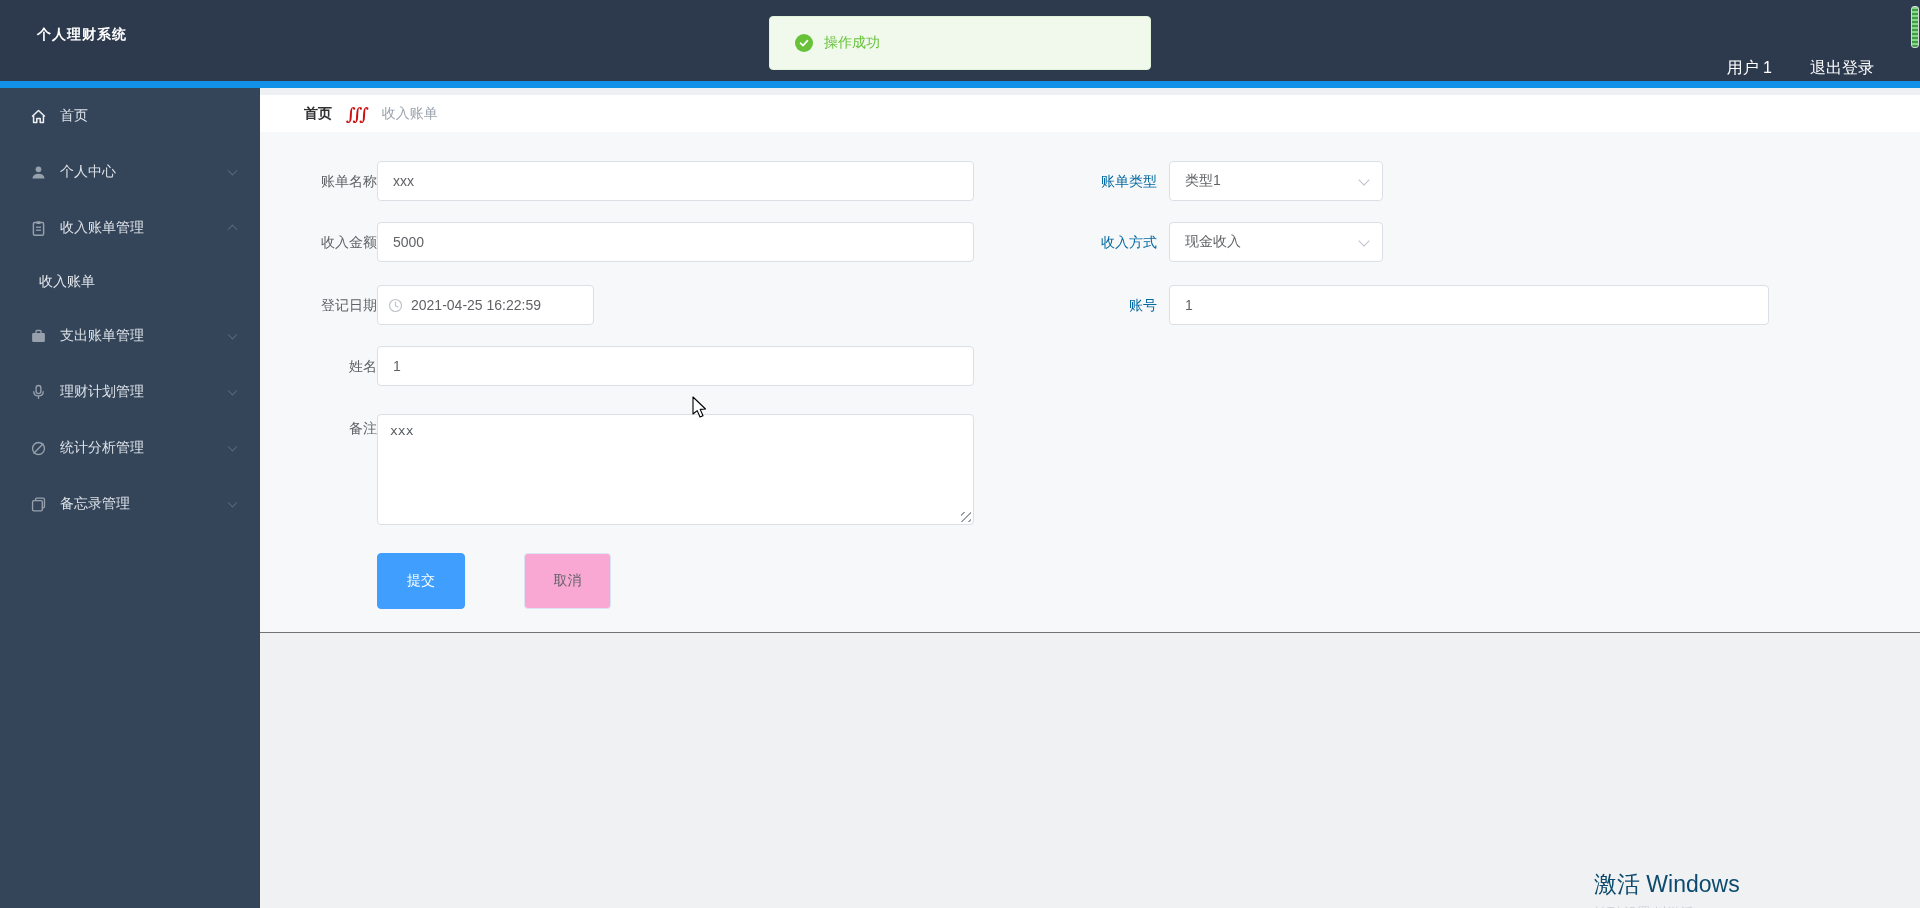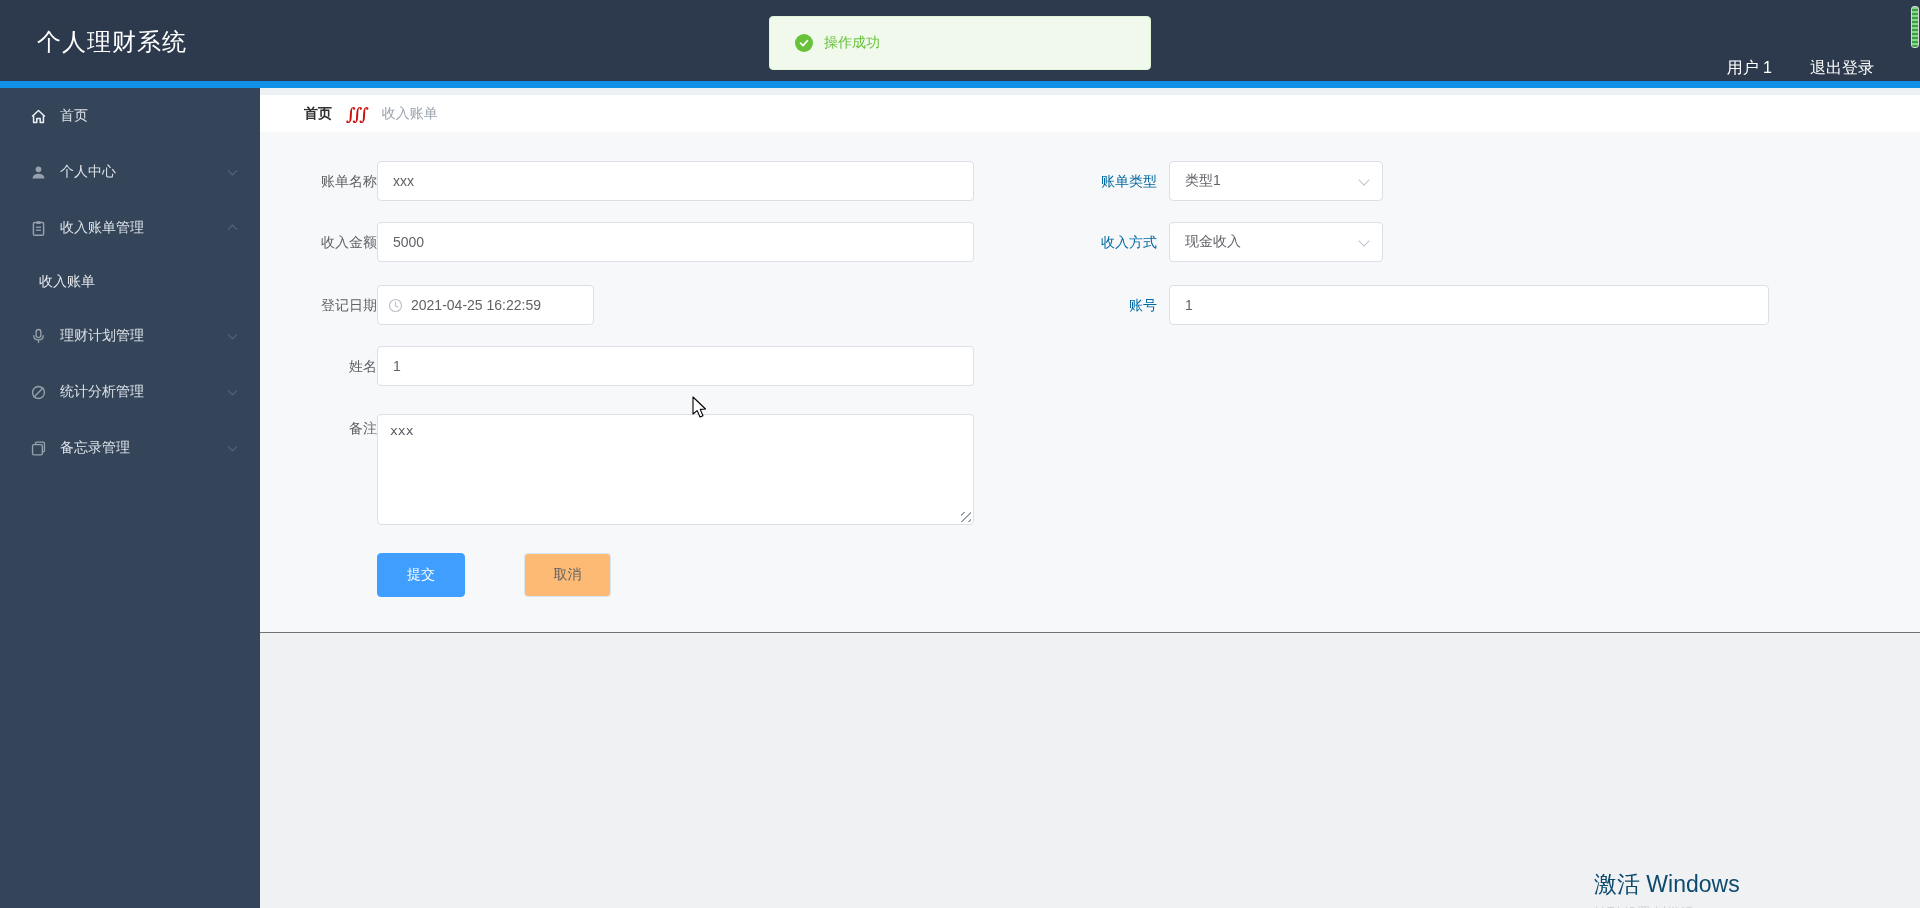--- a/index.html
+++ b/index.html
@@ -1,20 +1,20 @@
 <!DOCTYPE html>
 <html><head>
 <meta charset="utf-8">
 <style>
   * { margin:0; padding:0; box-sizing:border-box; }
   html,body { width:1920px; height:908px; overflow:hidden; font-family:"Liberation Sans", sans-serif; background:#f0f1f3; }
 
   
   .header { position:absolute; left:0; top:0; width:1920px; height:81px; background:#2d3a4d; z-index:5; }
-  .header-title { position:absolute; left:37px; top:26px; color:#ffffff; font-size:24px; font-weight:normal; letter-spacing:1px; }
+  .header-title { position:absolute; left:37px; top:26px; color:#ffffff; font-size:14px; font-weight:bold; letter-spacing:1px; }
   .header-right { position:absolute; right:46px; top:0; height:81px; display:flex; align-items:center; gap:38px;margin-top:28px; }
   .header-link { color:#ffffff; font-size:16px; cursor:pointer; }
   .stripe { position:absolute; left:0; top:81px; width:1920px; height:7px; background:#1291e9; z-index:5; }
 
   
   .toast { position:absolute; left:769px; top:16px; width:382px; height:54px; background:#f0f9eb; border:1px solid #e1f3d8; border-radius:4px; display:flex; align-items:center; padding-left:25px; z-index:20; }
   .toast-icon { width:18px; height:18px; border-radius:50%; background:#67c23a; display:flex; align-items:center; justify-content:center; margin-right:11px; flex:0 0 auto; }
   .toast-text { color:#67c23a; font-size:14px; }
 
   
@@ -44,23 +44,23 @@
   .sel { position:absolute; height:40px; width:214px; background:#ffffff; border:1px solid #dcdfe6; border-radius:4px; display:flex; align-items:center; padding:0 15px; font-size:14px; color:#606266; cursor:pointer; }
   .sel-arrow { position:absolute; right:14px; top:14px; width:8px; height:8px; border-right:1.4px solid #c0c4cc; border-bottom:1.4px solid #c0c4cc; transform:rotate(45deg); }
   .datebox { position:absolute; left:117px; top:153px; width:217px; height:40px; background:#fff; border:1px solid #dcdfe6; border-radius:4px; display:flex; align-items:center; padding:0 10px; cursor:pointer; }
   .datebox svg { flex:0 0 auto; margin-right:8px; }
   .date-text { font-size:14px; color:#606266; white-space:nowrap; }
   .txa-wrap { position:absolute; left:117px; top:282px; width:597px; height:111px; }
   textarea.txa { width:100%; height:100%; background:#fff; border:1px solid #dcdfe6; border-radius:4px; resize:none; font-family:"DejaVu Sans Mono", monospace; font-size:13px; color:#555a60; padding:8px 12px; outline:none; }
   .grip { position:absolute; right:3px; bottom:3px; width:10px; height:10px; background:
       repeating-linear-gradient(135deg, transparent 0 2px, #9aa0a6 2px 3.2px, transparent 3.2px 5px); cursor:nwse-resize; }
 
-  .btn { position:absolute; top:421px; height:44px; border-radius:4px; font-size:14px; display:flex; align-items:center; justify-content:center; cursor:pointer; }
+  .btn { position:absolute; top:421px; height:56px; border-radius:4px; font-size:14px; display:flex; align-items:center; justify-content:center; cursor:pointer; }
   .btn-primary { left:117px; width:88px; background:#409eff; color:#ffffff; border:1px solid #409eff; }
-  .btn-plain { left:264px; width:87px; background:#fdba74; color:#606266; border:1px solid #d9e5f1; }
+  .btn-plain { left:264px; width:87px; background:#f9a8d4; color:#606266; border:1px solid #d9e5f1; }
 
   
   .cursor { position:absolute; left:692px; top:396px; z-index:30; pointer-events:none; }
 
   
   .watermark { position:absolute; right:157px; bottom:-14px; text-align:left; z-index:6; }
   .wm1 { font-size:23px; color:#0c4a6e; }
   .wm2 { font-size:13px; color:#cdced1; margin-top:4px; }
 
   
@@ -121,20 +121,30 @@
         </svg>
     </span>
     <span>收入账单管理</span>
     <span class="chev up"></span>
   </div>
 
   <div class="side-sub">
     <span>收入账单</span>
   </div>
 
+  <div class="side-item">
+    <span class="s-icon">
+      <svg width="17" height="17" viewBox="0 0 20 20">
+          <rect x="2.5" y="6" width="15" height="10.5" rx="1.5" fill="currentColor"></rect>
+          <path d="M7 6 V4.2 C7 3.5 7.5 3 8.2 3 H11.8 C12.5 3 13 3.5 13 4.2 V6" fill="none" stroke="currentColor" stroke-width="1.6"></path>
+        </svg>
+    </span>
+    <span>支出账单管理</span>
+    <span class="chev down"></span>
+  </div>
 
   <div class="side-item">
     <span class="s-icon">
       <svg width="17" height="17" viewBox="0 0 20 20">
           <rect x="7.2" y="1.8" width="5.6" height="9.5" rx="2.8" fill="none" stroke="currentColor" stroke-width="1.6"></rect>
           <path d="M4.5 9 C4.5 12.2 7 14 10 14 C13 14 15.5 12.2 15.5 9" fill="none" stroke="currentColor" stroke-width="1.6" stroke-linecap="round"></path>
           <line x1="10" y1="14" x2="10" y2="17.5" stroke="currentColor" stroke-width="1.6"></line>
         </svg>
     </span>
     <span>理财计划管理</span>

